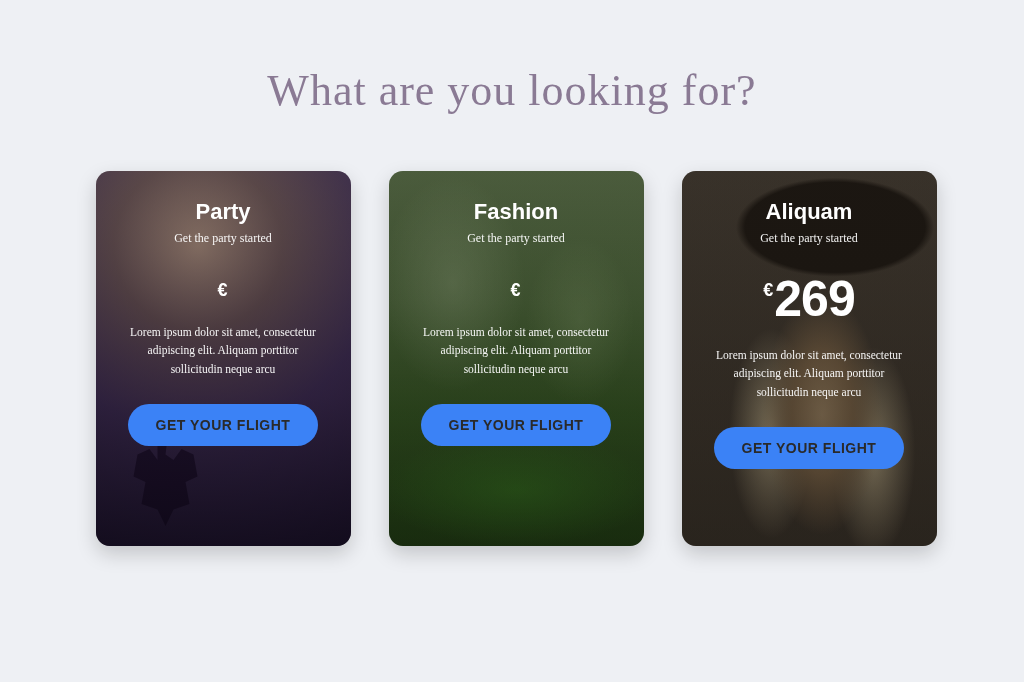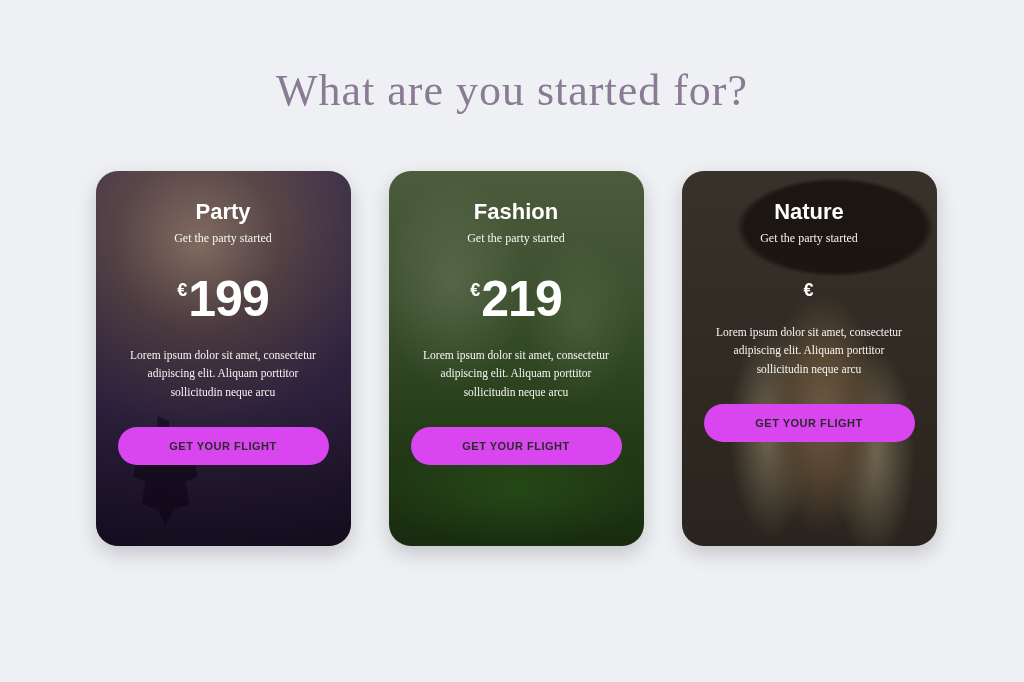--- a/index.html
+++ b/index.html
@@ -22,47 +22,48 @@
       margin-bottom: 55px;
     }
     .cards {
       display: flex;
       gap: 30px;
       justify-content: center;
     }
     .card {
       width: 255px;
       height: 375px;
-      border-radius: 22px;
+      border-radius: 14px;
       position: relative;
       overflow: hidden;
       box-shadow: 0 8px 20px rgba(0,0,0,0.18);
       display: flex;
       flex-direction: column;
+      align-items: center;
       padding: 28px 22px 24px;
       color: #fff;
       text-align: center;
       margin-left: 8px;
     }
     .card-bg { position: absolute; inset: 0; z-index: 0; }
     .card-overlay { position: absolute; inset: 0; z-index: 1; }
     .card > *:not(.card-bg):not(.card-overlay) { position: relative; z-index: 2; }
     .card-title { font-size: 22px; font-weight: 700; margin-bottom: 6px; }
     .card-subtitle { font-size: 12px; opacity: 0.95; margin-bottom: 28px; font-family: Liberation Serif, serif; }
     .price-row { display: flex; align-items: flex-start; justify-content: center; margin-bottom: 22px; }
     .currency { font-size: 18px; font-weight: 700; margin-top: 6px; margin-right: 1px; }
     .price { font-size: 50px; font-weight: 800; line-height: 1; letter-spacing: -1px; }
     .desc { font-size: 11.5px; line-height: 1.6; opacity: 0.95; padding: 0 6px; margin-bottom: 26px; font-family: Liberation Serif, serif; }
     .btn {
-      background: #d946ef;
+      background: #3b82f6;
       color: #2a2a2a;
       border: none;
       border-radius: 999px;
       padding: 13px 28px;
-      font-size: 11px;
+      font-size: 14px;
       font-weight: 800;
       letter-spacing: 0.5px;
       cursor: pointer;
       font-family: inherit;
     }
     
     .bg1 { background: radial-gradient(circle at 40% 20%, #b8a074 0%, #6b5a45 25%, #3a2f4a 55%, #1a1525 100%); }
     .ov1 { background: linear-gradient(180deg, rgba(60,40,80,0.35) 0%, rgba(35,20,50,0.55) 60%, rgba(15,8,25,0.7) 100%); }
     .bg1::after {
       content: ''; position: absolute; bottom: 20px; left: 30px; width: 80px; height: 110px;
@@ -85,55 +86,54 @@
       background: radial-gradient(ellipse 180px 90px at 60% 15%, #1a1510 0%, #1a1510 50%, transparent 55%),
                   radial-gradient(ellipse 100px 200px at 55% 65%, #b09570 0%, #8a7050 30%, transparent 60%),
                   radial-gradient(ellipse 60px 150px at 35% 70%, #c4b590 0%, transparent 70%),
                   radial-gradient(ellipse 60px 150px at 75% 75%, #c4b590 0%, transparent 70%);
     }
     .ov3 { background: linear-gradient(180deg, rgba(30,25,20,0.4) 0%, rgba(25,20,15,0.5) 100%); }
   </style>
 </head>
 <body>
 
-<h1 class="title">What are you started for?</h1>
+<h1 class="title">What are you looking for?</h1>
 
 <div class="cards">
 
   <div class="card">
     <div class="card-bg bg1"></div>
     <div class="card-overlay ov1"></div>
     <div class="card-title">Party</div>
     <div class="card-subtitle">Get the party started</div>
     <div class="price-row">
       <span class="currency">€</span>
-      <span class="price">199</span>
     </div>
     <div class="desc">Lorem ipsum dolor sit amet, consectetur adipiscing elit. Aliquam porttitor sollicitudin neque arcu</div>
     <button class="btn">GET YOUR FLIGHT</button>
   </div>
 
   <div class="card">
     <div class="card-bg bg2"></div>
     <div class="card-overlay ov2"></div>
     <div class="card-title">Fashion</div>
     <div class="card-subtitle">Get the party started</div>
     <div class="price-row">
       <span class="currency">€</span>
-      <span class="price">219</span>
     </div>
     <div class="desc">Lorem ipsum dolor sit amet, consectetur adipiscing elit. Aliquam porttitor sollicitudin neque arcu</div>
     <button class="btn">GET YOUR FLIGHT</button>
   </div>
 
   <div class="card">
     <div class="card-bg bg3"></div>
     <div class="card-overlay ov3"></div>
-    <div class="card-title">Nature</div>
+    <div class="card-title">Aliquam</div>
     <div class="card-subtitle">Get the party started</div>
     <div class="price-row">
       <span class="currency">€</span>
+      <span class="price">269</span>
     </div>
     <div class="desc">Lorem ipsum dolor sit amet, consectetur adipiscing elit. Aliquam porttitor sollicitudin neque arcu</div>
     <button class="btn">GET YOUR FLIGHT</button>
   </div>
 
 </div>
 
 </body></html>

